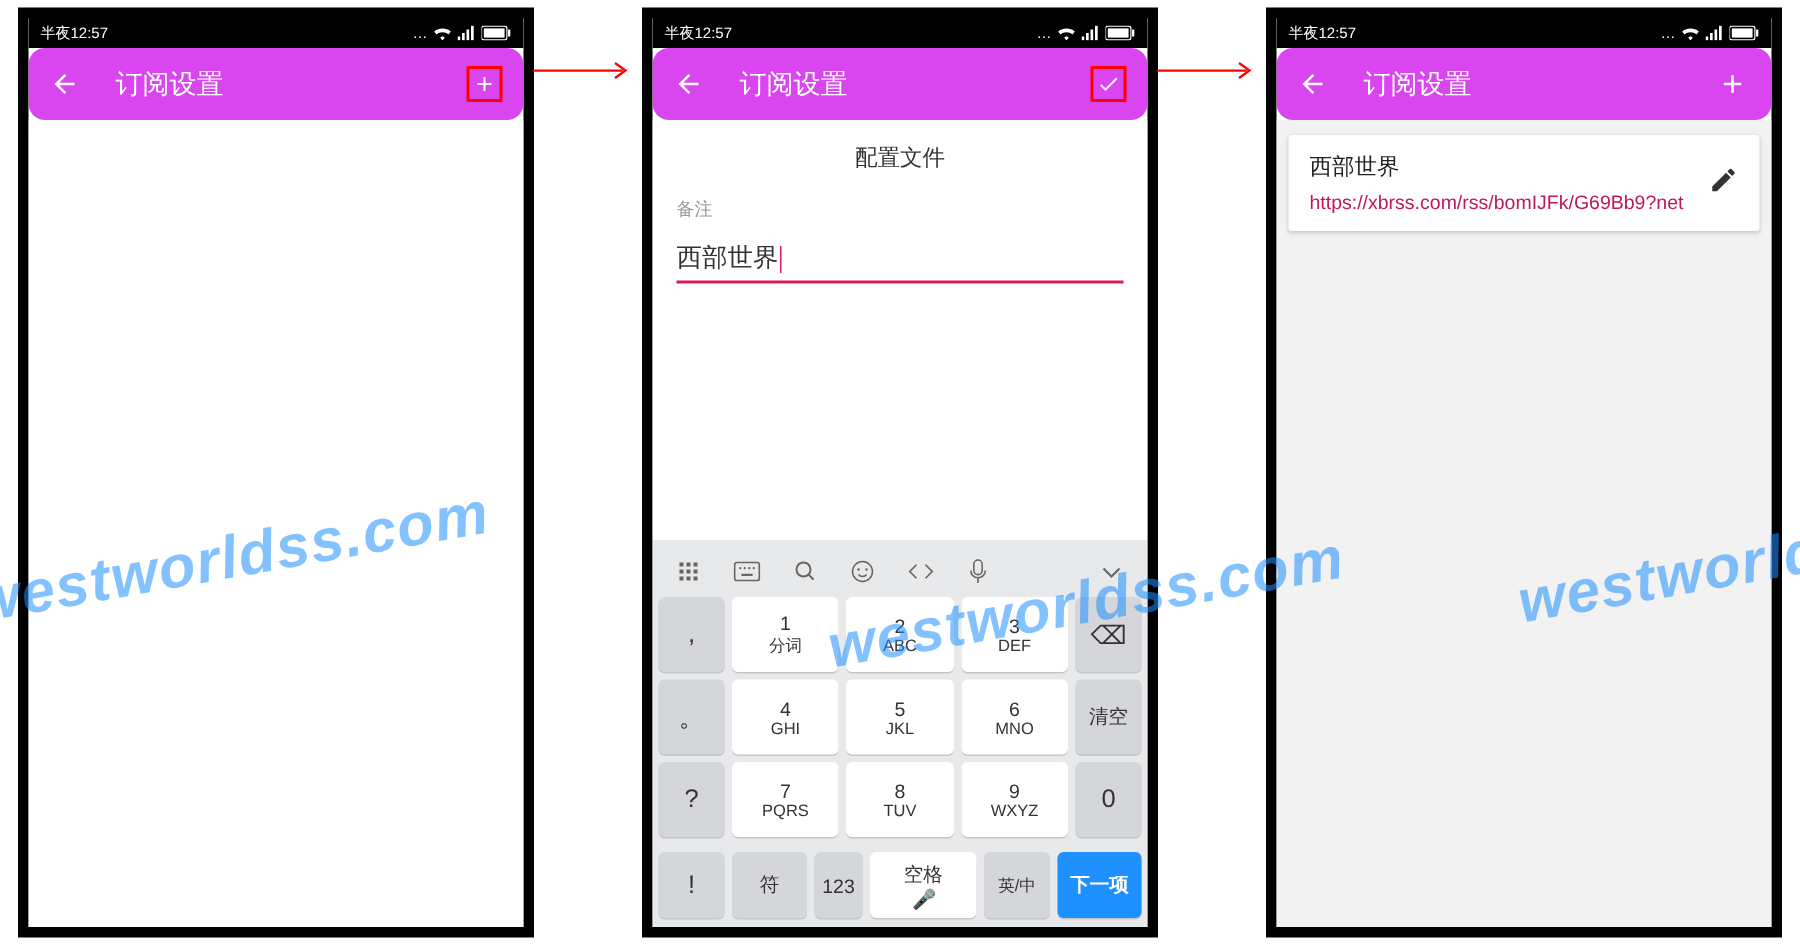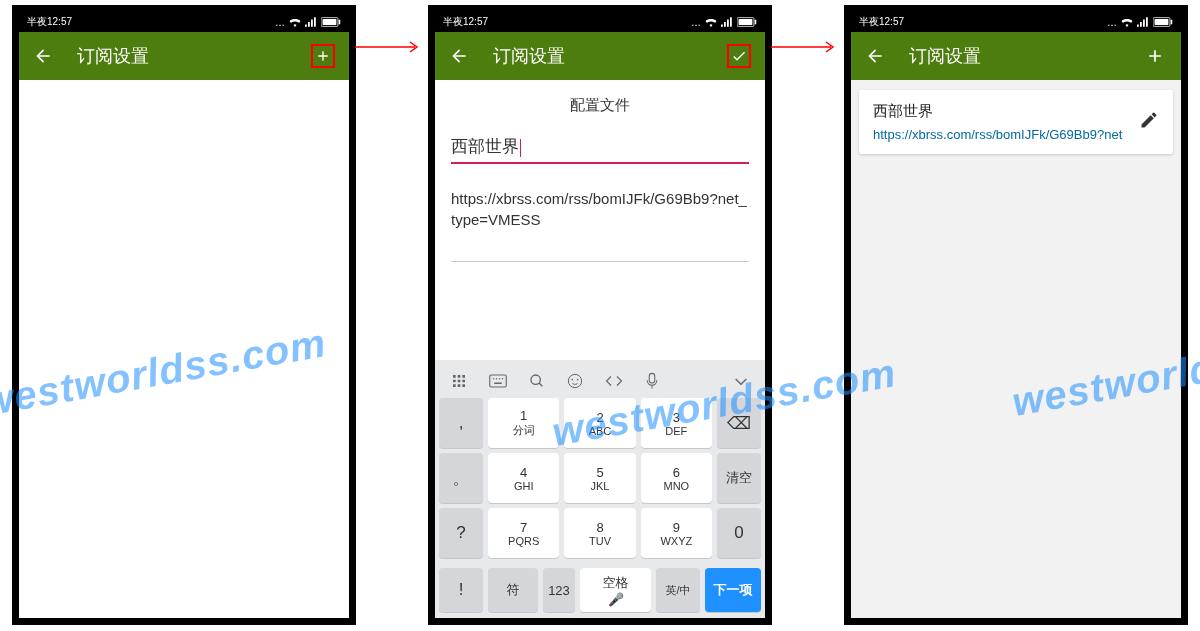--- a/index.html
+++ b/index.html
@@ -2,21 +2,21 @@
 <html><head>
   <meta charset="utf-8">
   <style>
     * { box-sizing: border-box; margin: 0; padding: 0; font-family: -apple-system, BlinkMacSystemFont, "Segoe UI", sans-serif; }
     body { background: #fff; width: 1200px; height: 631px; position: relative; overflow: hidden; }
     .container { display: flex; gap: 72px; padding: 5px; justify-content: center; }
     .phone { width: 344px; height: 620px; border: 7px solid #000000; background: #fff; position: relative; overflow: hidden; display: flex; flex-direction: column; }
     .status-bar { height: 20px; background: #000; color: #fff; display: flex; align-items: center; justify-content: space-between; padding: 0 8px; font-size: 10px; }
     .status-left { display: flex; align-items: center; gap: 2px; }
     .status-right { display: flex; align-items: center; gap: 4px; }
-    .app-bar { height: 48px; background: #4d7c0f; color: #fff; display: flex; align-items: center; padding: 0 14px; }
+    .app-bar { height: 48px; background: #d946ef; color: #fff; display: flex; align-items: center; padding: 0 14px; border-radius: 11px; }
     .back-arrow { width: 20px; height: 20px; display:flex; align-items:center; justify-content:center; }
     .app-title { margin-left: 24px; font-size: 18px; font-weight: 400; flex: 1; }
     .action-btn { width: 24px; height: 24px; display:flex; align-items:center; justify-content:center; }
     .highlight-box { border: 2px solid #ff0000; padding: 2px; }
     .content { flex: 1; background: #fff; padding: 16px; overflow: hidden; }
     .section-title { font-size: 15px; color: #333; margin-bottom: 16px; text-align: center; }
     .field-label { font-size: 12px; color: #999; margin-bottom: 8px; }
     .field-input { width: 100%; border: none; border-bottom: 2px solid #d81b60; font-size: 17px; padding: 4px 0; outline: none; color: #333; margin-bottom: 18px; }
     .field-input.plain { border-bottom: 1px solid #ccc; font-size: 15px; line-height: 1.4; min-height: 80px; resize: none; padding-top:6px;}
     .cursor { display: inline-block; width: 1px; height: 18px; background: #d81b60; vertical-align: middle; margin-left: 1px; }
@@ -29,21 +29,21 @@
     .key.side { width: 44px; background:#d4d6da; font-size:17px;}
     .key.main { flex: 1; }
     .key .num { font-size: 13px; }
     .key .letters { font-size: 11px; }
     .kb-bottom { display: flex; gap: 5px; margin-top: 5px; }
     .kb-bottom .key { height: 44px; font-size: 13px; }
     .next-btn { background: #1e90ff; color: #fff; width: 56px; font-weight: bold; }
     .card { margin: 10px 8px; background:#fff; border-radius:2px; box-shadow: 0 1px 3px rgba(0,0,0,0.18); padding: 12px 14px; display:flex; align-items:center; }
     .card-text { flex:1; }
     .card-title { font-size: 15px; color:#222; margin-bottom: 6px;}
-    .card-url { font-size: 13px; color:#0369a1; }
+    .card-url { font-size: 13px; color:#be185d; }
     .gray-body { background:#f2f2f2; flex:1;}
     .arrow { position: absolute; color: #ff0000; z-index: 20; top: 40px; }
     .arrow svg { display:block; }
     .watermark { position: absolute; color: rgba(30,144,255,0.55); font-size: 40px; font-weight: 700; transform: rotate(-10deg); z-index: 30; font-style: italic; pointer-events:none; letter-spacing:1px;}
     .wm1 { top: 350px; left: -20px; }
     .wm2 { top: 380px; left: 550px; }
     .wm3 { top: 350px; left: 1010px; }
   </style>
 </head>
 <body>
@@ -110,24 +110,24 @@
       </span>
       <span class="app-title">订阅设置</span>
       <span class="action-btn highlight-box">
         <svg width="20" height="20" viewBox="0 0 24 24">
             <path fill="#fff" d="M9 16.2l-4.2-4.2L3.4 13.4 9 19l12-12-1.4-1.4z"></path>
           </svg>
       </span>
     </div>
     <div class="content" style="padding-bottom:0;">
       <div class="section-title">配置文件</div>
+      <div class="field-label">备注</div>
       <div style="position:relative; margin-bottom:18px;">
         <div class="field-input" style="margin-bottom:0;"><span>西部世界</span><span class="cursor"></span></div>
       </div>
-      <div class="field-input plain" style="word-break:break-all;">https://xbrss.com/rss/bomIJFk/G69Bb9?net_type=VMESS</div>
     </div>
     <div class="keyboard">
       <div class="kb-top">
         <span>
           <svg width="16" height="16" viewBox="0 0 24 24">
               <path fill="#666" d="M3 3h4v4H3zM10 3h4v4h-4zM17 3h4v4h-4zM3 10h4v4H3zM10 10h4v4h-4zM17 10h4v4h-4zM3 17h4v4H3zM10 17h4v4h-4zM17 17h4v4h-4z"></path>
             </svg>
         </span>
         <span>
           <svg width="18" height="14" viewBox="0 0 24 18">

